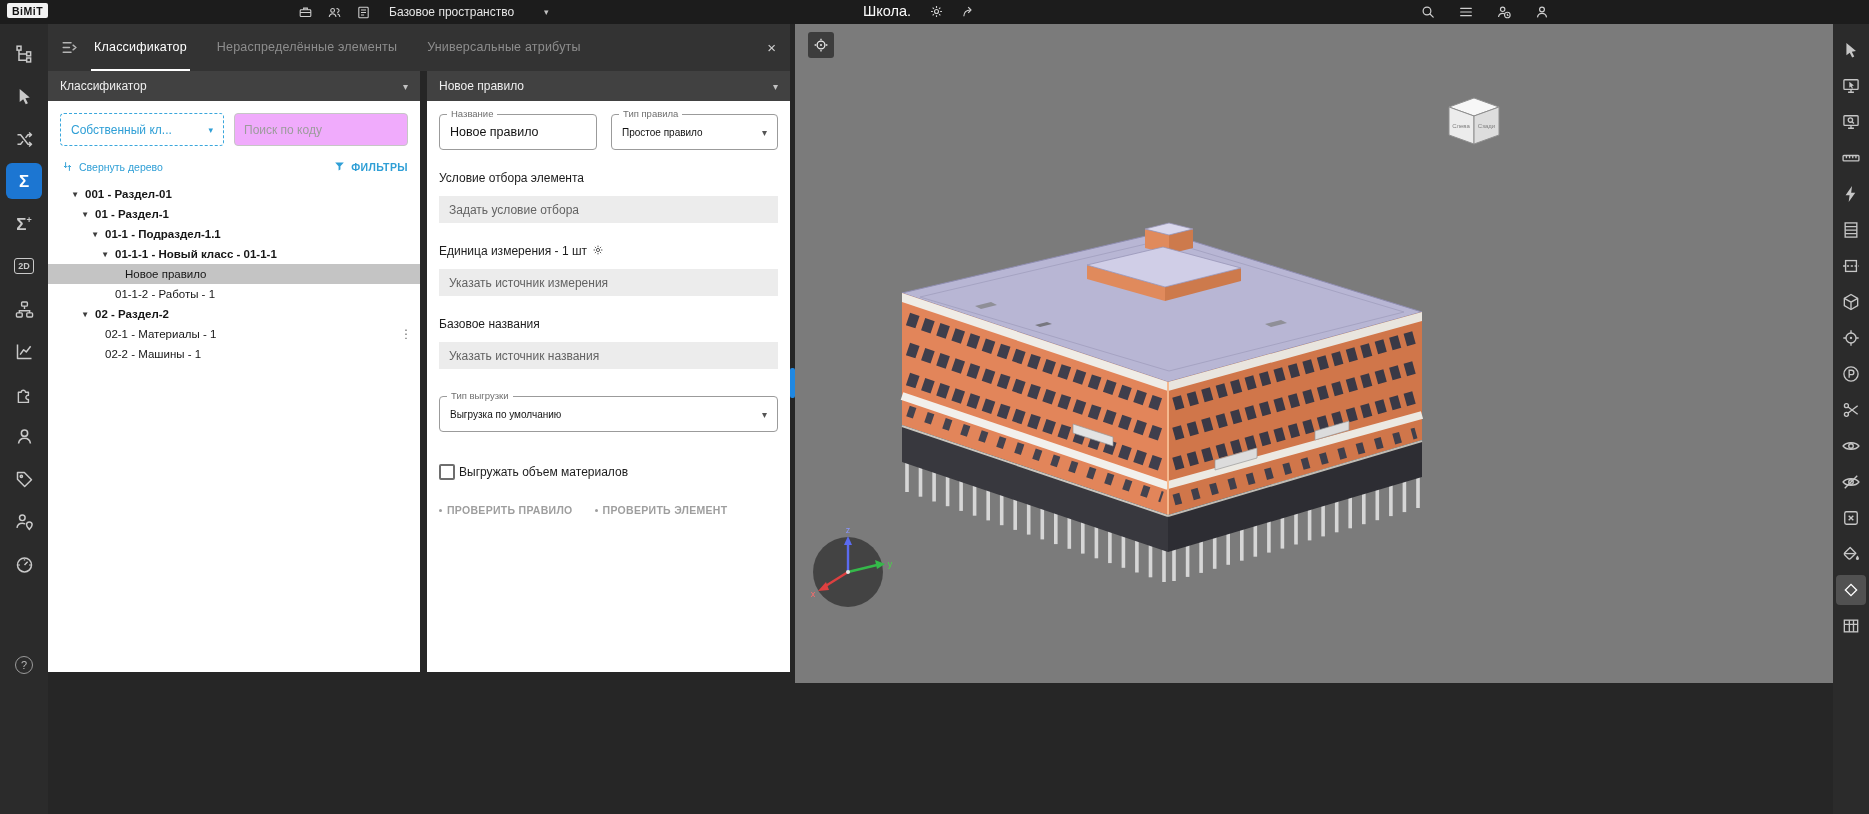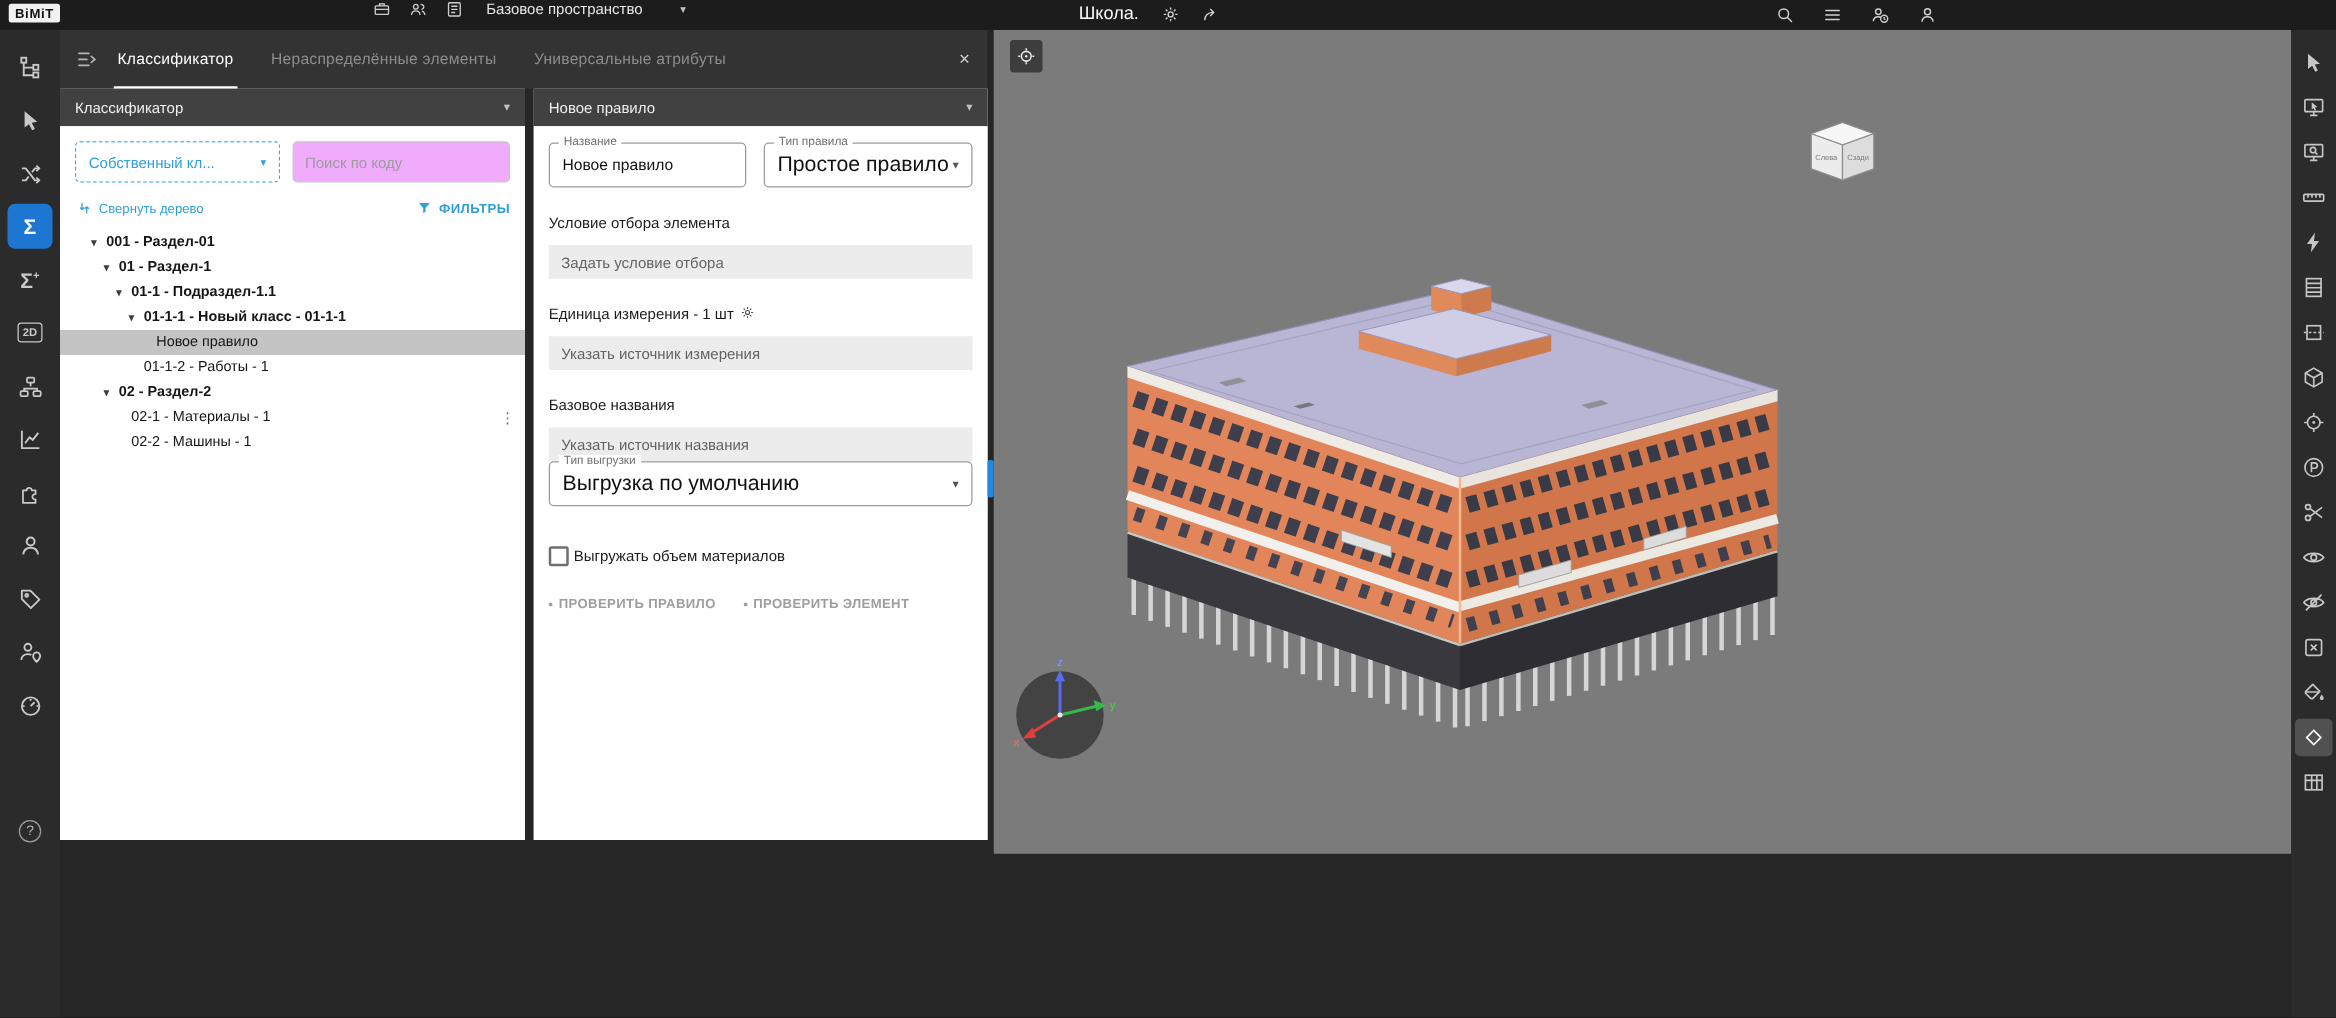--- a/index.html
+++ b/index.html
@@ -4,21 +4,21 @@
 <title>BiMiT</title>
 <style>
   *{margin:0;padding:0;box-sizing:border-box}
   html,body{background:#161616}
   body{font-family:"Liberation Sans",sans-serif}
   .page{position:relative;width:1869px;height:814px;background:#262626;overflow:hidden}
 
   
   .topbar{position:absolute;left:0;top:0;width:1869px;height:24px;background:#1c1c1c;color:#cfcfcf;z-index:5}
   .logo{position:absolute;left:7px;top:3px;background:#f2f2f2;color:#111;font-weight:bold;font-size:10.5px;padding:1.5px 5px;border-radius:2px;letter-spacing:.5px}
-  .tb-left{position:absolute;left:298px;top:0;height:24px;display:flex;align-items:flex-start;gap:14px}
+  .tb-left{position:absolute;left:298px;top:0;height:24px;display:flex;align-items:center;gap:14px}
   .tb-ic svg{width:15px;height:15px;display:block}
   .tb-workspace{display:flex;align-items:center;margin-left:4px;color:#e6e6e6;font-size:12px;white-space:nowrap}
   .tb-caret{font-size:9px;color:#c2c2c2;margin-left:30px}
   .tb-project{position:absolute;left:863px;top:3px;font-size:14.5px;color:#fafafa}
   .tb-gear{position:absolute;left:929px;top:4px}
   .tb-share{position:absolute;left:961px;top:4px}
   .tb-right{position:absolute;left:1420px;top:0;height:24px;display:flex;align-items:center;gap:22px}
   .tb-right .tb-ic svg{width:16px;height:16px}
 
   
@@ -67,25 +67,25 @@
   .l0{padding-left:25px}.l1{padding-left:35px}.l2{padding-left:45px}.l3{padding-left:55px}.l4{padding-left:65px}
   .kebab{position:absolute;right:8px;color:#6d6d6d;font-size:12px;cursor:pointer}
 
   
   .rule-body{padding:0 12px}
   .fld-row{display:flex;gap:14px;padding-top:13px}
   .fld{position:relative;height:36px;border:1px solid #9b9b9b;border-radius:4px;display:flex;align-items:center;background:#fff}
   .fld-label{position:absolute;top:-6px;left:7px;background:#fff;padding:0 4px;font-size:9.5px;color:#6f6f6f;line-height:1;white-space:nowrap}
   .fld input{border:none;outline:none;font-size:12.5px;color:#111;width:100%;padding:0 10px;font-family:inherit;background:transparent}
   .fld.select{justify-content:space-between;padding:0 10px;cursor:pointer}
-  .fld-value{font-size:17px;color:#111;white-space:nowrap}
+  .fld-value{font-size:10px;color:#111;white-space:nowrap}
   .fld-caret{color:#555;font-size:10px}
   .f-name{width:158px}
   .f-type{width:167px}
-  .f-export{width:100%}
+  .f-export{margin-top:27px;width:100%}
   .sec-label{margin-top:21px;font-size:12px;color:#1c1c1c;display:flex;align-items:flex-start;gap:5px}
   .sec-label svg{width:12px;height:12px;color:#444}
   .gray-field{margin-top:11px;height:27px;background:#ececec;color:#636363;font-size:12px;display:flex;align-items:center;padding:0 10px;cursor:pointer}
   .chk-row{margin-top:32px;display:flex;align-items:center;gap:4px}
   .chk{width:16px;height:16px;border:2px solid #6e6e6e;border-radius:2px;cursor:pointer;flex:none}
   .chk-label{font-size:12px;color:#1c1c1c}
   .check-btns{margin-top:24px;display:flex;gap:22px;align-items:center}
   .check-btn{display:flex;align-items:center;gap:5px;color:#9e9e9e;font-size:10.5px;font-weight:bold;letter-spacing:.3px;cursor:pointer;white-space:nowrap}
   .check-btn .dot{width:3px;height:3px;border-radius:50%;background:#9e9e9e;flex:none}
 

